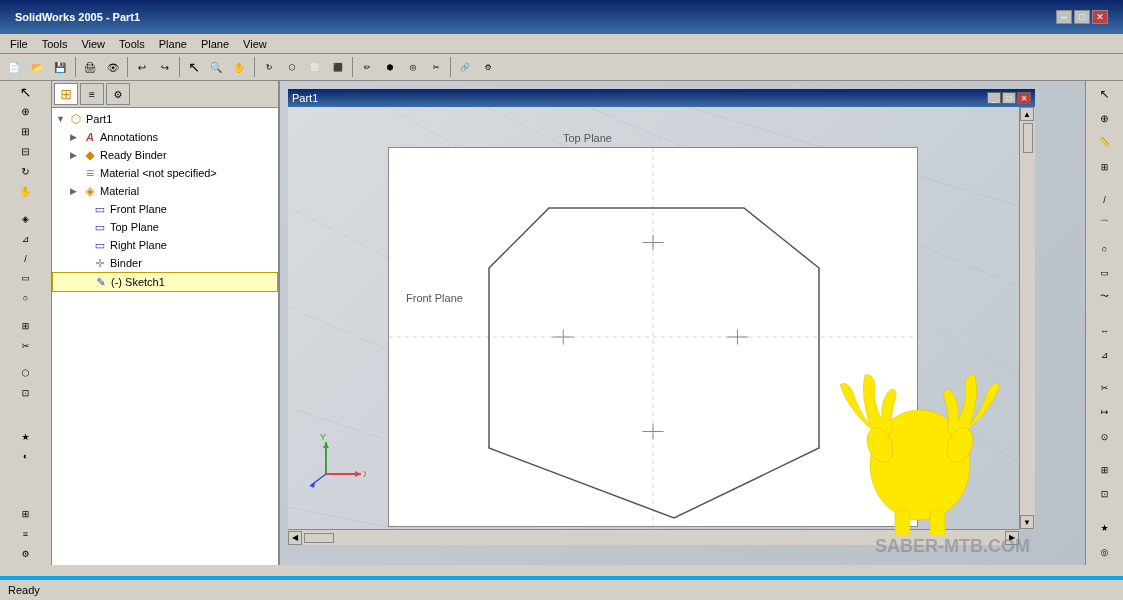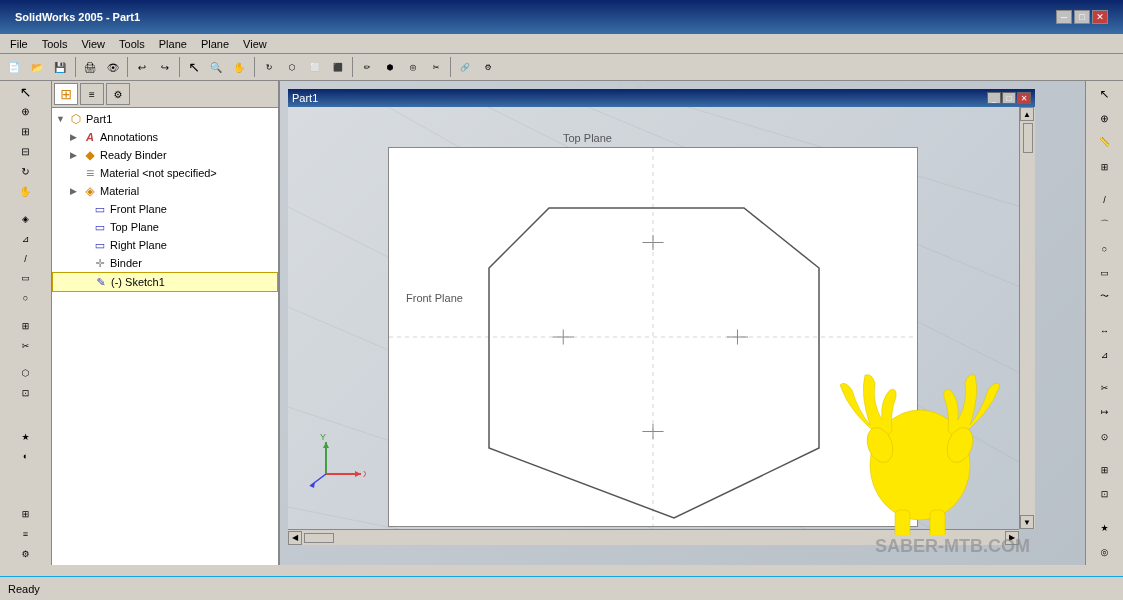--- a/index.html
+++ b/index.html
@@ -153,21 +153,21 @@
       flex-direction: column;
       align-items: center;
       padding: 2px;
       gap: 2px;
     }
 
     
     .status-bar {
       height: 24px;
       background: #d4d0c8;
-      border-top: 1px solid #0ea5e9;
+      border-top: 4px solid #0ea5e9;
       display: flex;
       align-items: center;
       padding: 0 8px;
       font-size: 11px;
       position: absolute;
       bottom: 0;
       left: 0;
       right: 0;
     }
     .inner-title-bar {

